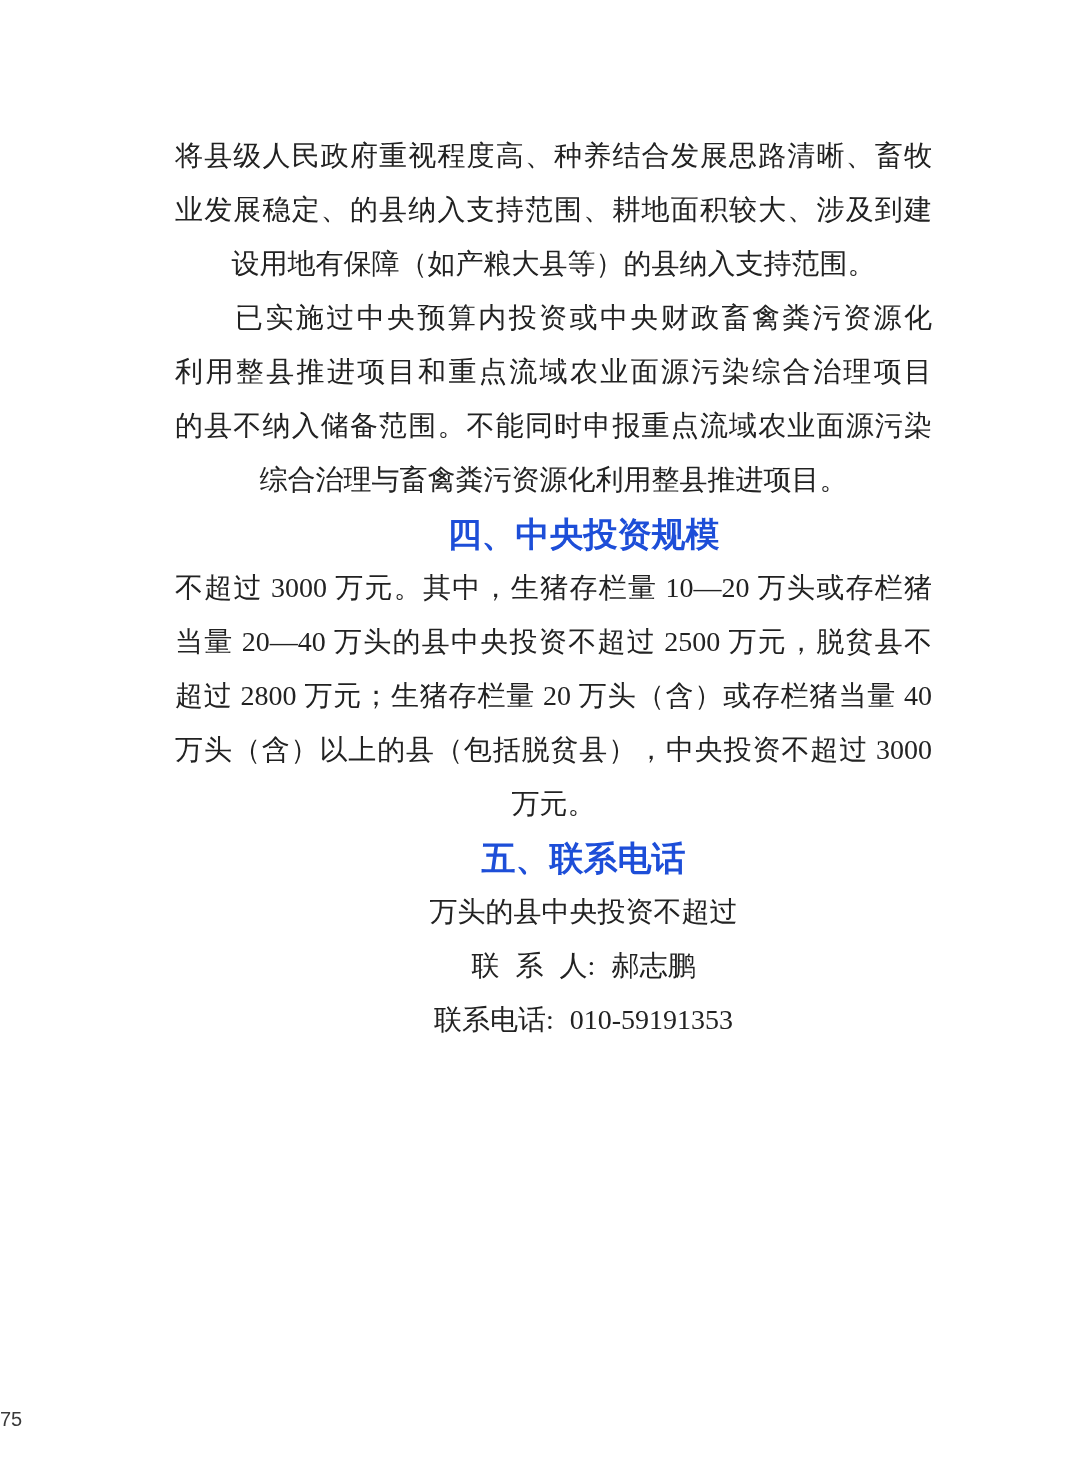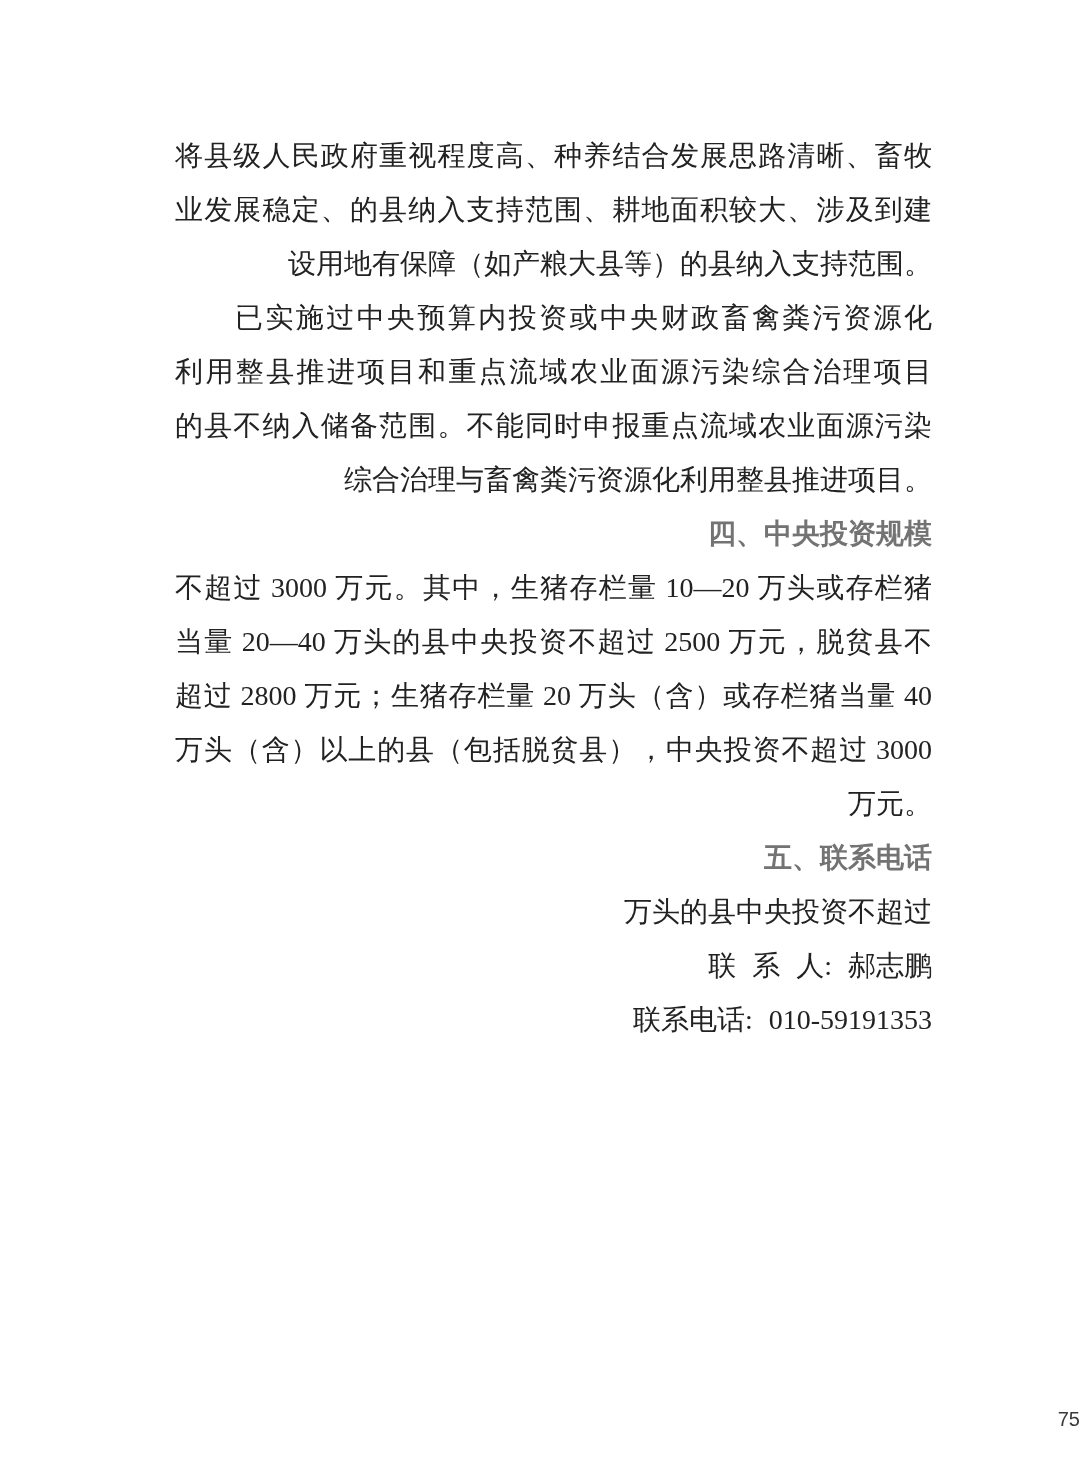--- a/index.html
+++ b/index.html
@@ -24,50 +24,50 @@
     top: 129px;
     width: 757px;
     color: #222222;
     margin-left: 15px;
   }
   .line {
     height: 54px;
     line-height: 54px;
     font-size: 28px;
     white-space: nowrap;
-    text-align: right;
+    text-align: center;
   }
   
   .j {
     white-space: normal;
     text-align: justify;
     text-align-last: justify;
     text-justify: inter-character;
   }
   
   .ind {
     text-indent: 60px;
   }
   
   .head {
     font-family: "Liberation Sans", "DejaVu Sans", sans-serif;
     font-weight: 700;
-    font-size: 28px;
-    color: #737373;
+    font-size: 34px;
+    color: #1d4ed8;
   }
   
   .gap {
     word-spacing: 9px;
   }
   .footer {
     position: absolute;
     left: 0;
     top: 1408px;
     width: 1080px;
-    text-align: right;
+    text-align: left;
     font-family: "Liberation Sans", "DejaVu Sans", sans-serif;
     font-size: 20px;
     color: #3a3a3a;
   }
 </style>
 </head>
 <body>
 
 <div class="page">
   <div class="content">

